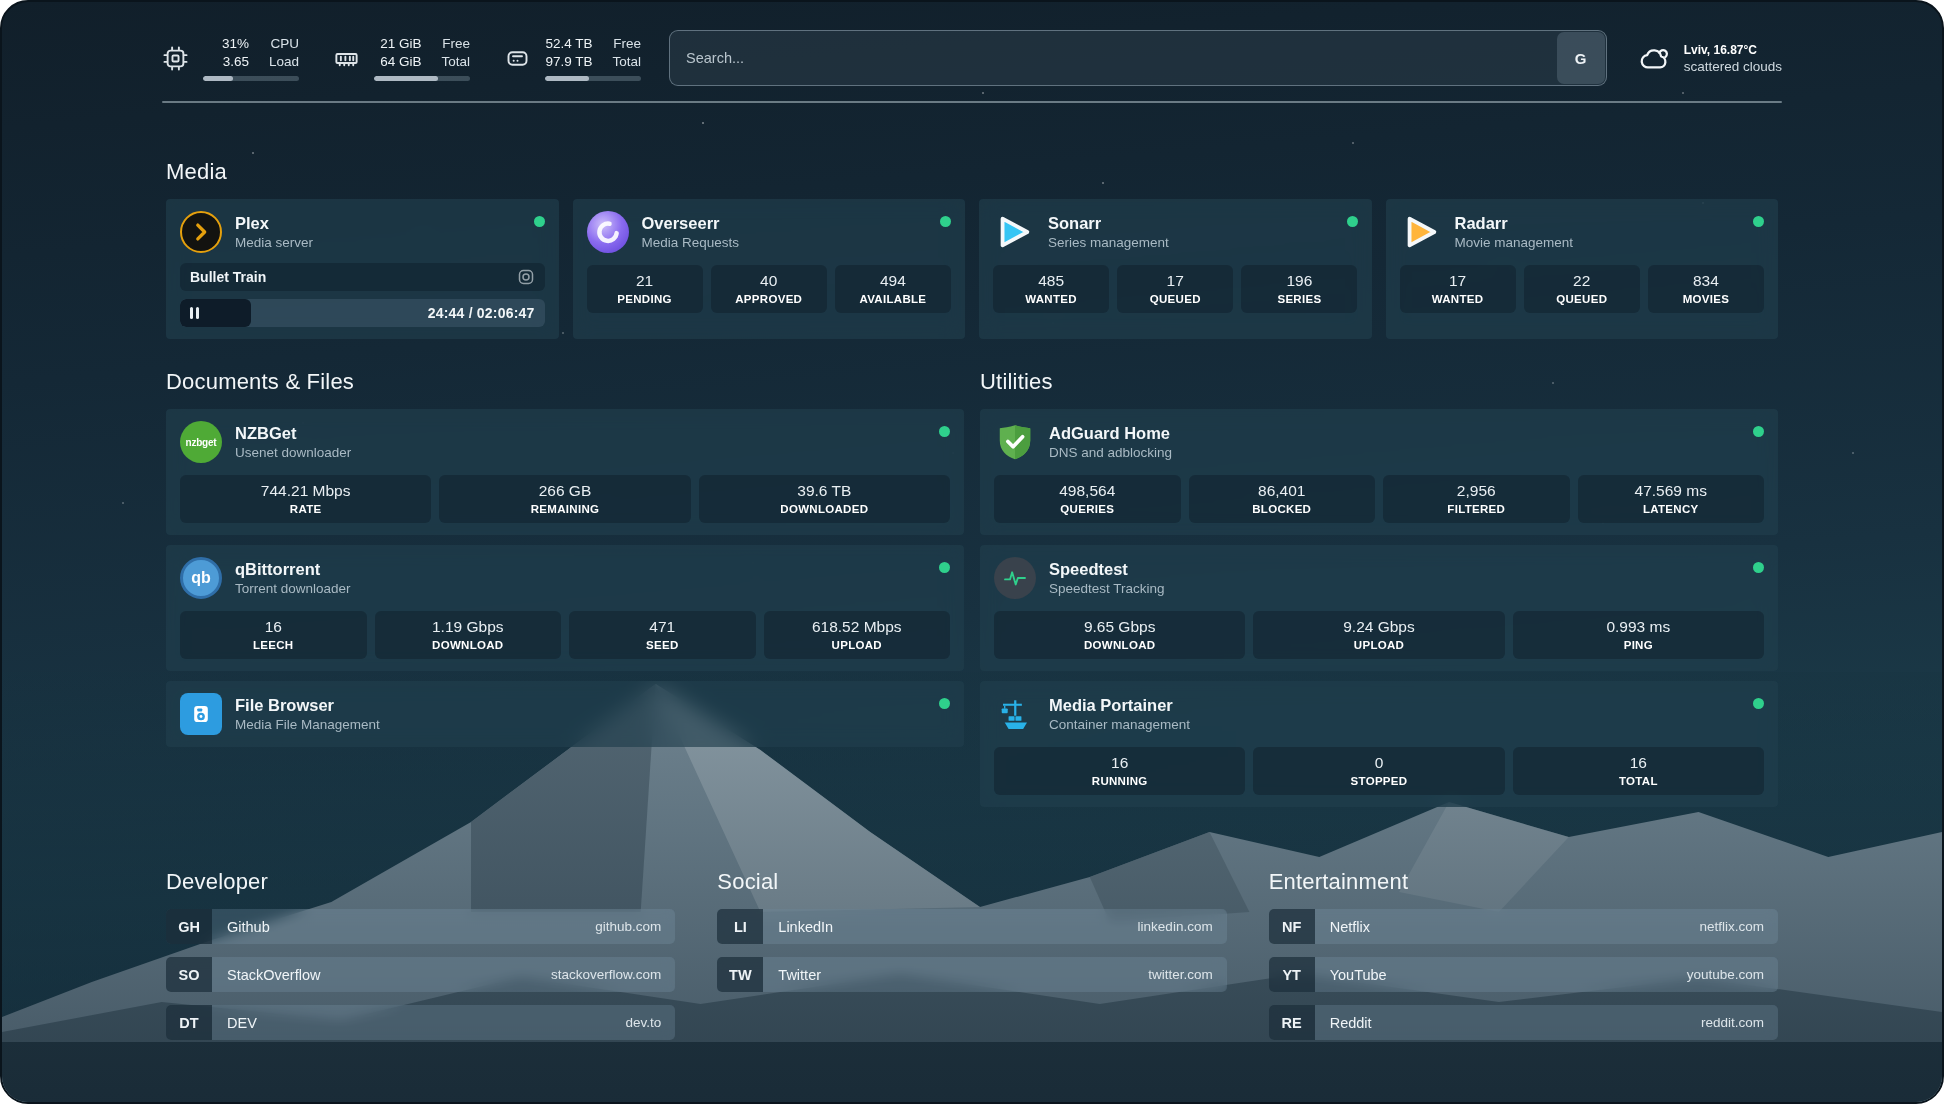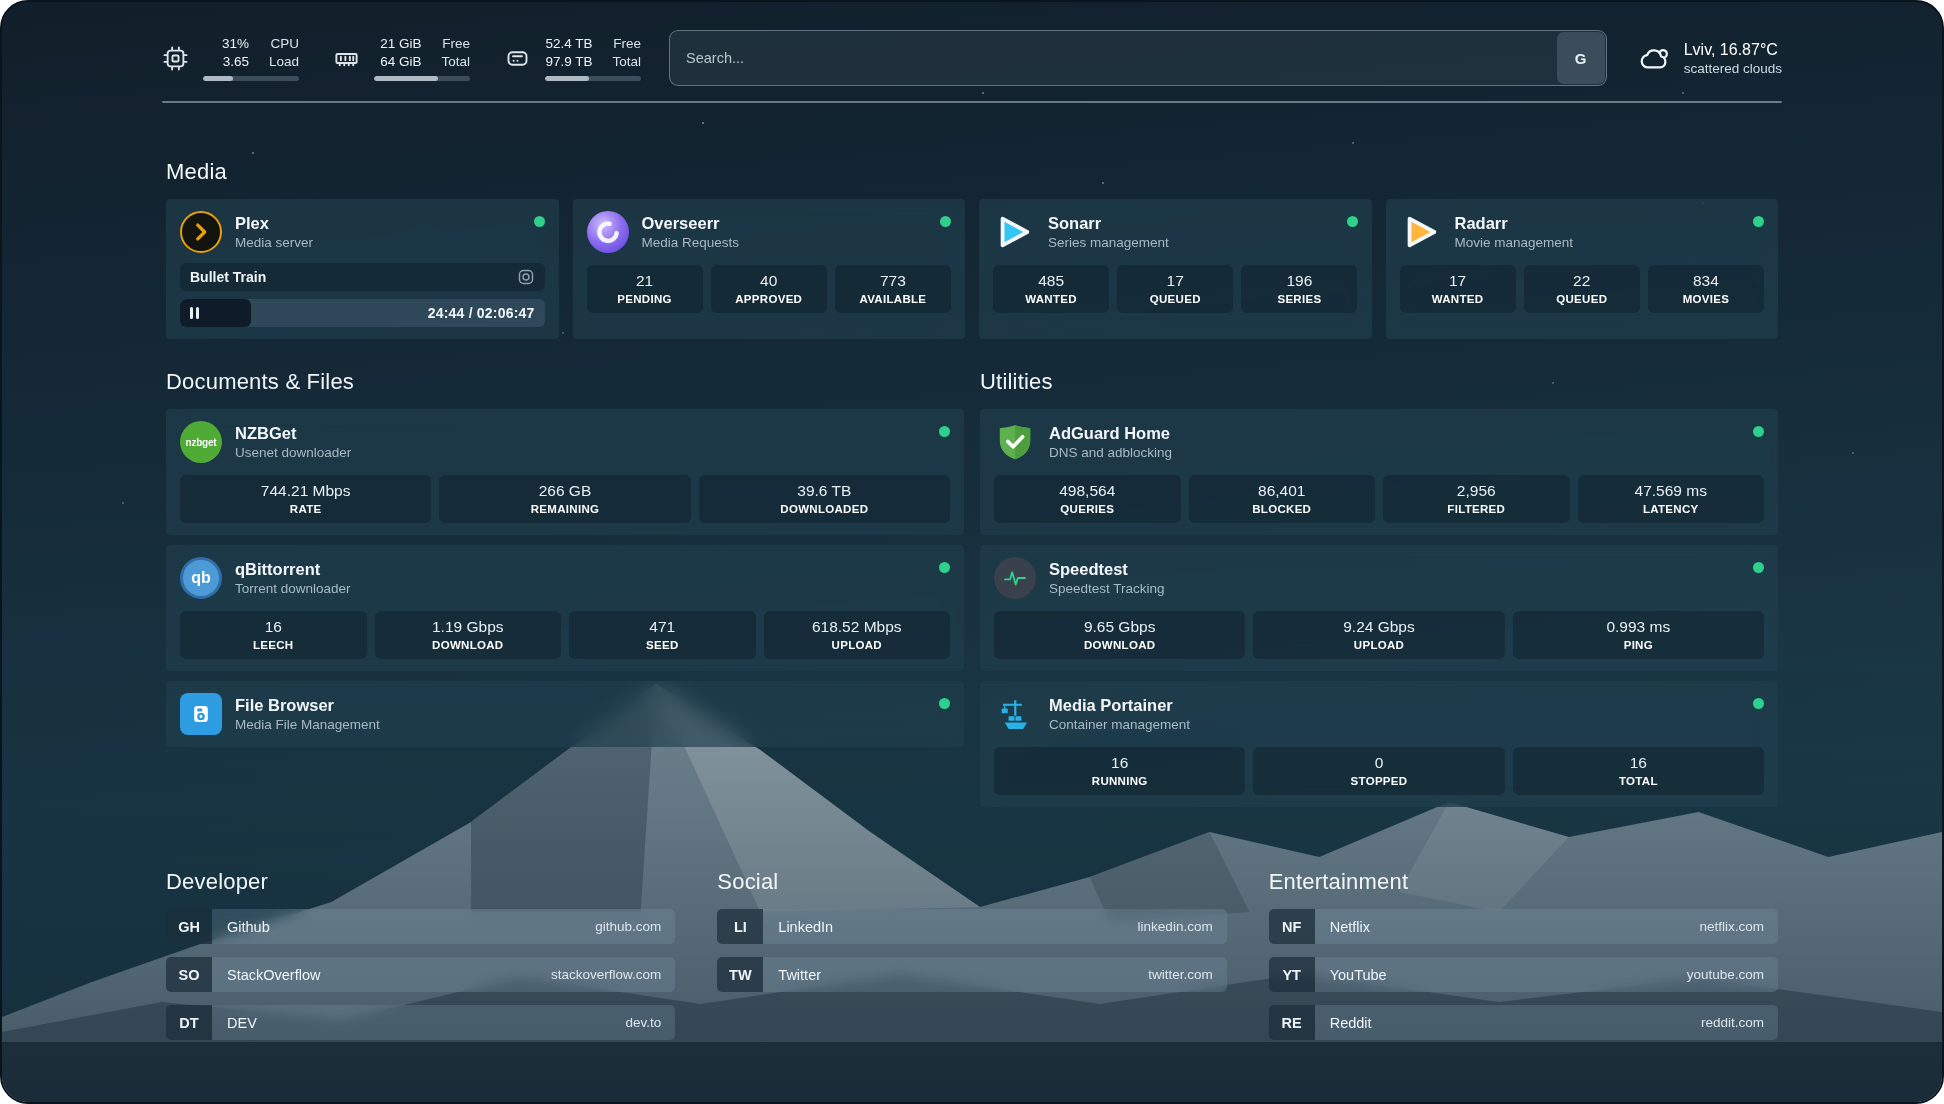--- a/index.html
+++ b/index.html
@@ -38,21 +38,21 @@
   .res-fill{height:100%;background:#aeb9c3;border-radius:3px;}
   .search{flex:1;margin:0 30px 0 28px;position:relative;height:56px;}
   .search input{width:100%;height:100%;box-sizing:border-box;background:rgba(42,60,72,.55);
       border:1px solid rgba(152,170,182,.55);border-radius:9px;padding:0 62px 0 16px;
       color:#dfe7ec;font-size:14.5px;font-family:"Liberation Sans",sans-serif;outline:none;}
   .search input::placeholder{color:#b9c5cd;}
   .gbtn{position:absolute;right:2px;top:2px;bottom:2px;width:48px;border:none;border-radius:7px;cursor:pointer;
       background:rgba(130,152,166,.28);color:#eef3f6;font-size:15px;font-weight:600;font-family:"Liberation Sans",sans-serif;}
   .weather{display:flex;align-items:center;gap:13px;color:#fff;}
   .w-icon{width:34px;height:34px;flex:none;}
-  .w-line1{font-size:16px;font-weight:400;}
+  .w-line1{font-size:12px;font-weight:700;}
   .w-line2{font-size:13.5px;color:#cfd9df;margin-top:2px;}
   .divider{margin:15px 160px 0;height:2px;border:none;background:rgba(216,230,238,.45);border-radius:2px;}
 
   
   main{padding:0 164px;}
   h2{font-size:22px;font-weight:400;color:#f2f6f8;margin:0 0 14px;letter-spacing:.2px;}
   .media-head{margin-top:56px;}
   .grid4{display:grid;grid-template-columns:repeat(4,1fr);gap:14px;align-items:stretch;}
   .cols2{display:grid;grid-template-columns:1fr 1fr;gap:16px;margin-top:30px;align-items:start;}
   .stack{display:flex;flex-direction:column;gap:10px;}
@@ -278,21 +278,21 @@
           <div class="stats c3">
             <div class="stat">
                 <div class="v">21</div>
                 <div class="l">PENDING</div>
               </div>
             <div class="stat">
                 <div class="v">40</div>
                 <div class="l">APPROVED</div>
               </div>
             <div class="stat">
-                <div class="v">773</div>
+                <div class="v">494</div>
                 <div class="l">AVAILABLE</div>
               </div>
           </div>
         </div>
 
         <div class="card">
           <div class="svc">
             <span class="icon">
               <svg width="40" height="40" viewBox="0 0 42 42">
                   <path d="M9 7 L35 21 L9 35 Z" fill="#35c5f4" stroke="#f5f8fa" stroke-width="4" stroke-linejoin="round"></path>

